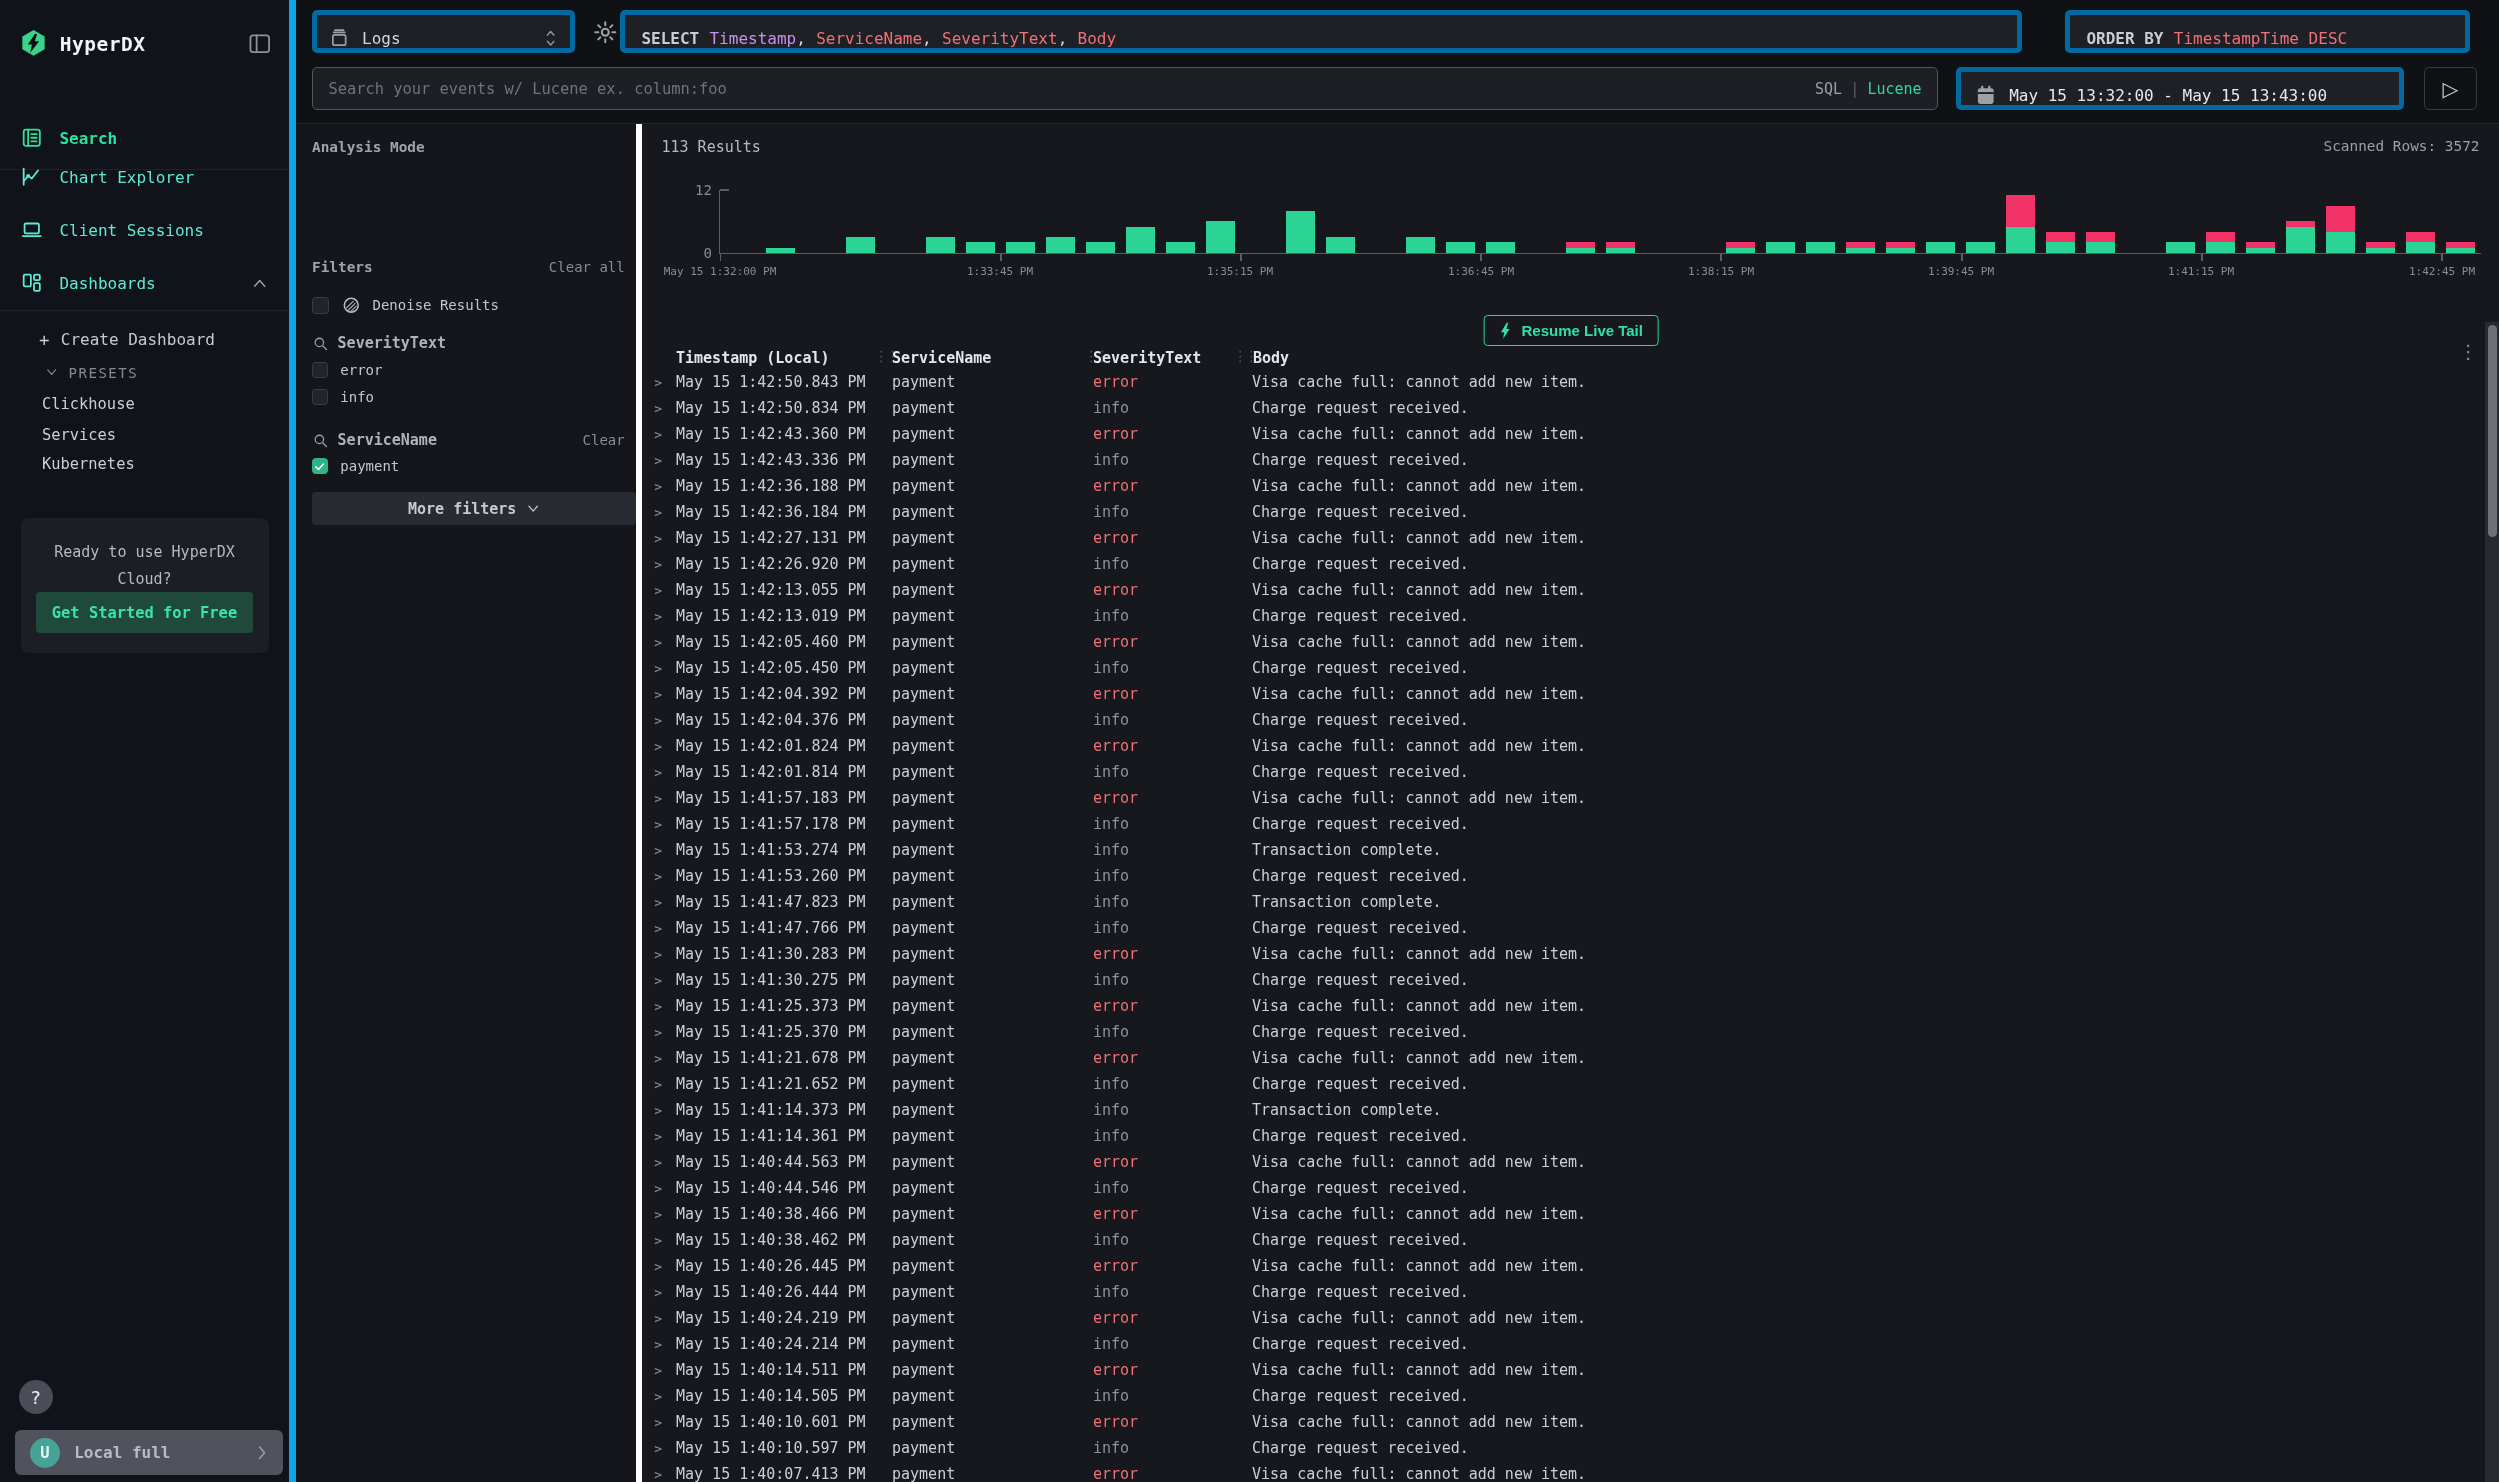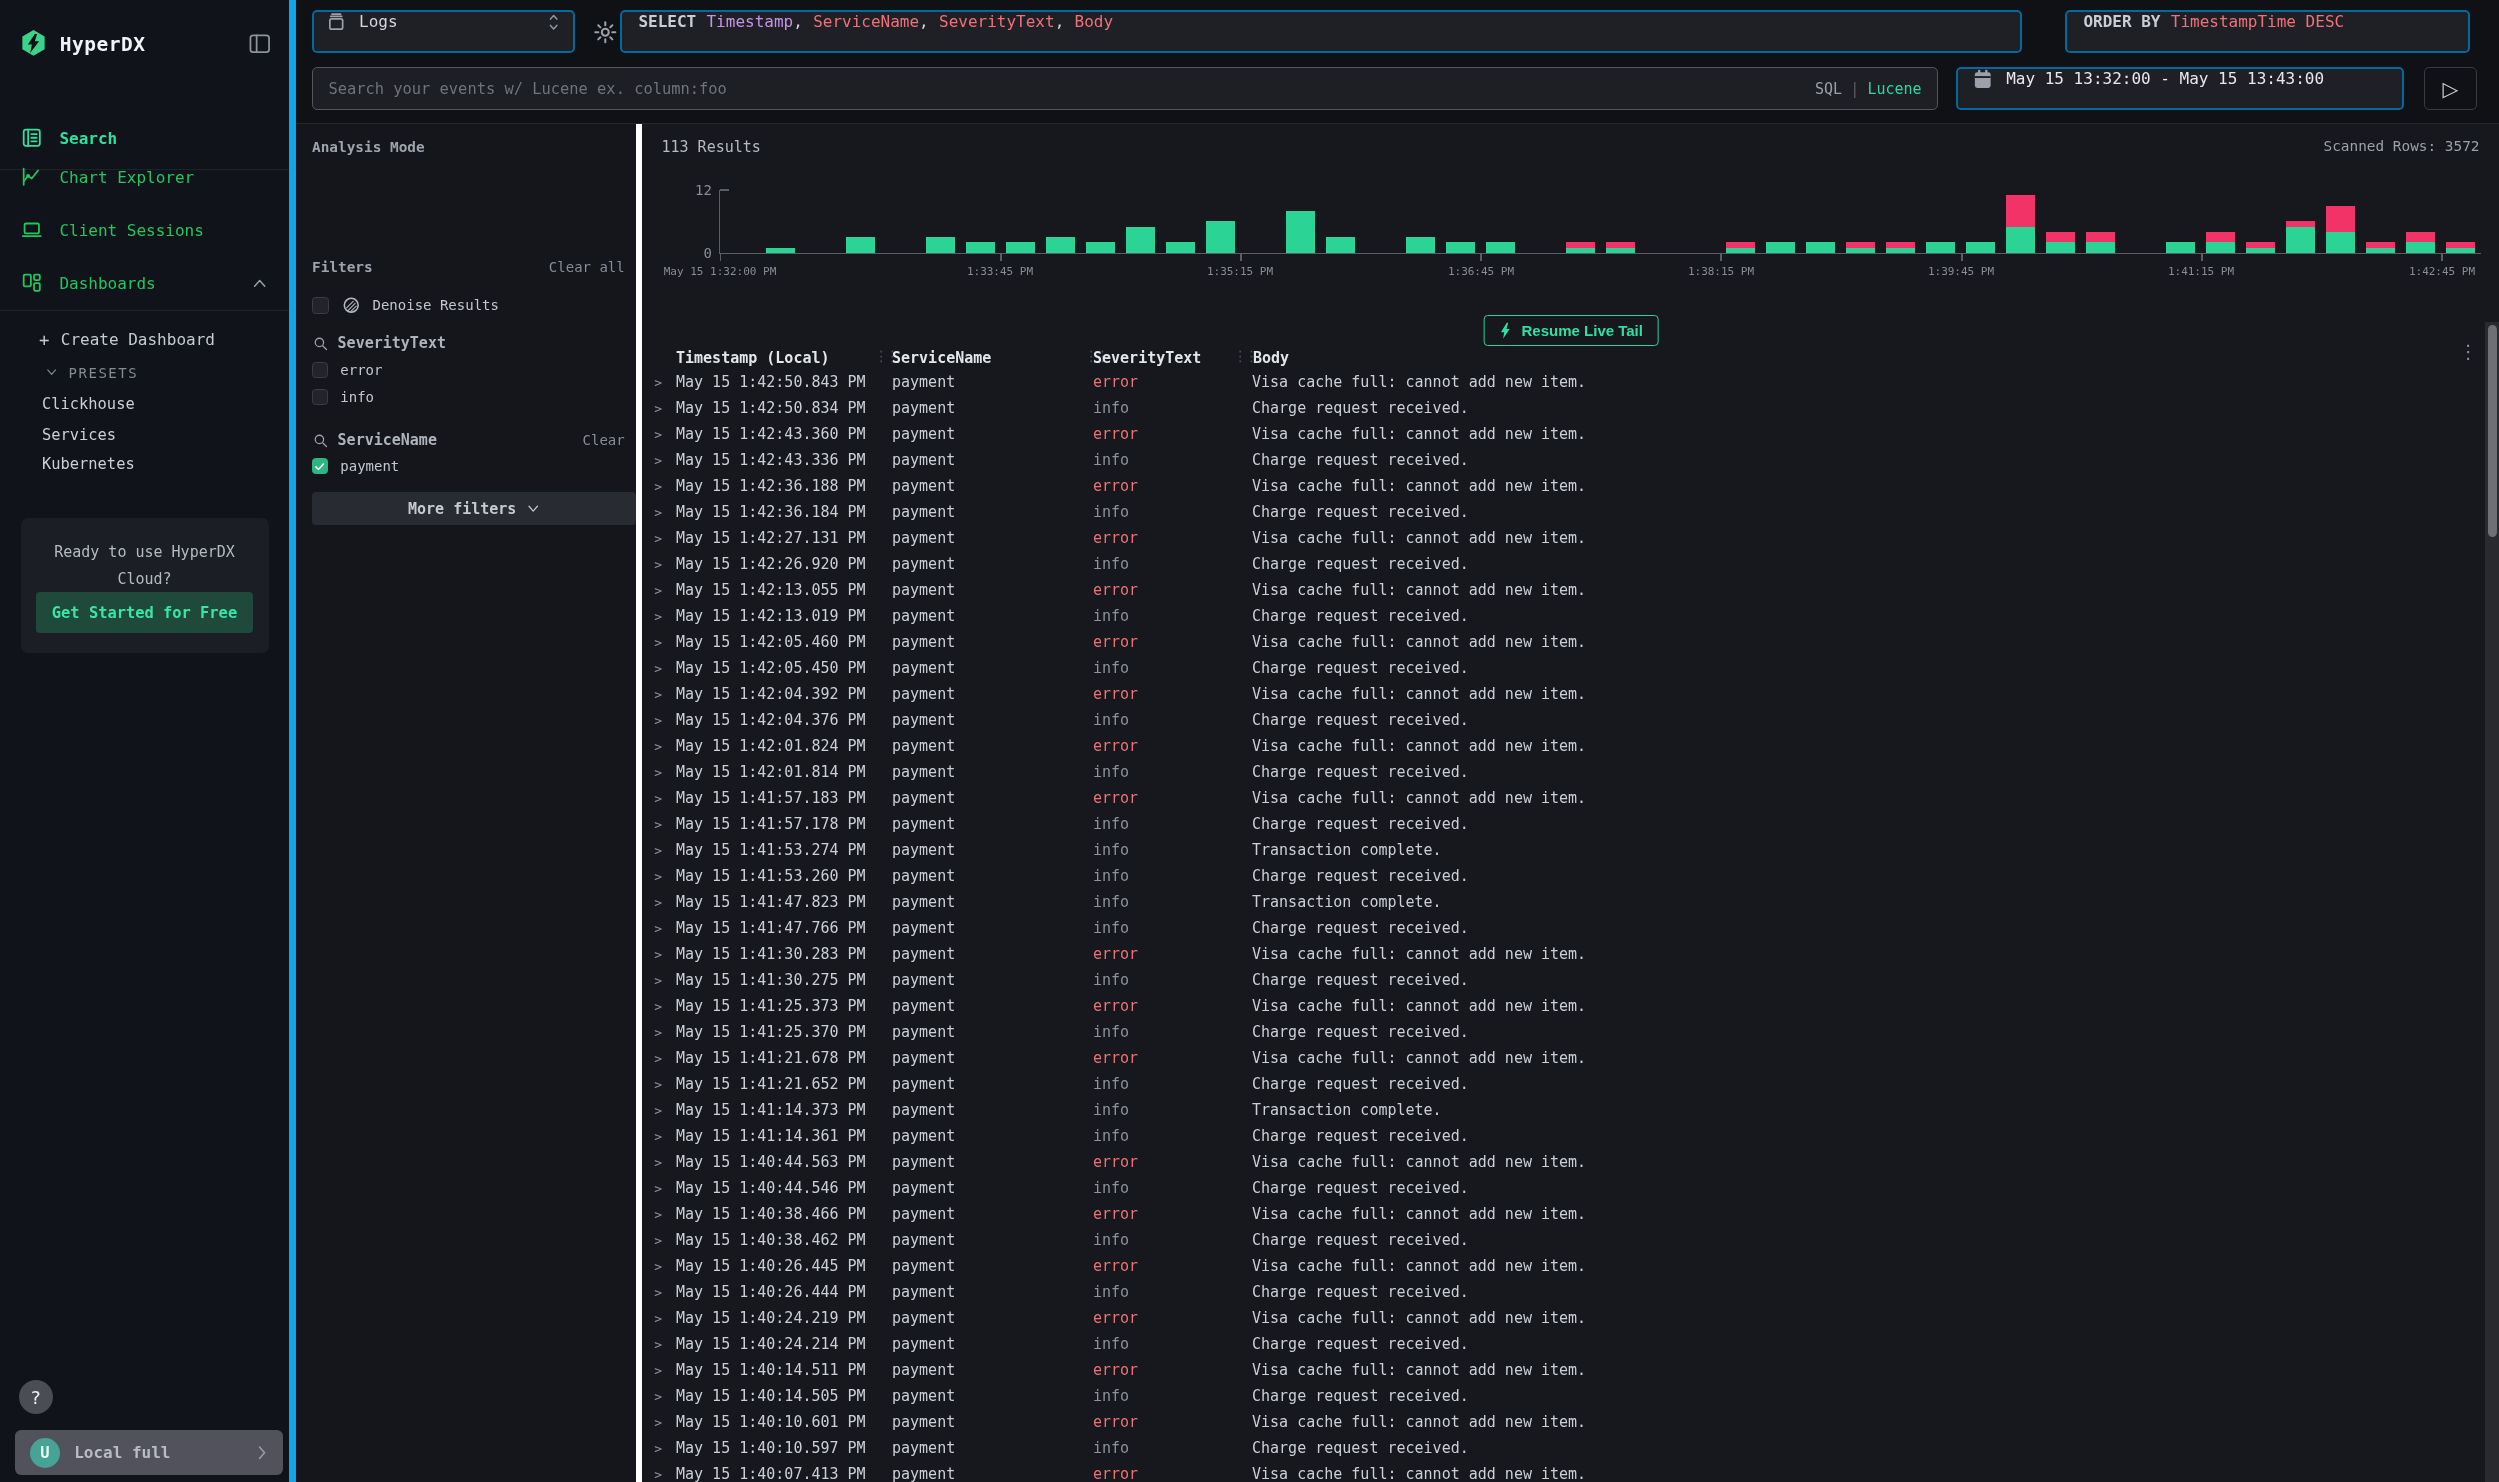--- a/index.html
+++ b/index.html
@@ -5,41 +5,41 @@
   * { box-sizing: border-box; margin: 0; padding: 0; }
   html, body { width: 2500px; height: 1482px; overflow: hidden; background: #0f1115; }
   body { font-family: "DejaVu Sans Mono", "Liberation Mono", monospace; color: #d3d6dc; }
   .page { position: relative; width: 2500px; height: 1482px; display: flex; }
 
   
   .sidebar { position: relative; width: 296px; min-width: 296px; height: 100%; background: #10131a; border-right: 7px solid #0ea5e9; }
   .logo-row { position: absolute; top: 23.6px; left: 19.5px; right: 18.5px; height: 41px; display: flex; align-items: center; }
   .brand { margin-left: 13.3px; font-size: 19.5px; font-weight: bold; color: #f2f4f7; letter-spacing: 0.5px; }
   .collapse-btn { margin-left: auto; cursor: pointer; display: flex; }
-  .side-item { position: absolute; left: 20.5px; right: 20.5px; height: 32px; display: flex; align-items: center; gap: 17.4px; font-size: 16px; color: #22c55e; cursor: pointer; }
+  .side-item { position: absolute; left: 20.5px; right: 20.5px; height: 32px; display: flex; align-items: center; gap: 17.4px; font-size: 16px; color: #5eead4; cursor: pointer; }
   .side-item svg { flex: 0 0 auto; }
   .side-item.active { color: #2ee0a0; font-weight: bold; }
   .side-divider { position: absolute; left: 0; right: 0; border-top: 1px solid #1f2228; }
   .side-sub { position: absolute; left: 39px; right: 20.5px; height: 31px; display: flex; align-items: center; gap: 11.3px; font-size: 16px; color: #c6cad1; cursor: pointer; }
   .plus-glyph { font-size: 17.4px; color: #c6cad1; }
   .presets-header { position: absolute; left: 45px; right: 20.5px; height: 27px; display: flex; align-items: center; gap: 10.3px; font-size: 14px; letter-spacing: 1.5px; color: #858b94; cursor: pointer; }
   .preset-item { position: absolute; left: 42px; right: 20.5px; height: 28px; display: flex; align-items: center; font-size: 15.4px; color: #ccd0d6; cursor: pointer; }
   .cloud-card { position: absolute; left: 20.5px; right: 20.5px; top: 518px; height: 135px; background: #1b1e25; border-radius: 7.2px; }
   .cloud-text { position: absolute; top: 20.5px; left: 10.3px; right: 10.3px; text-align: center; font-size: 15px; line-height: 27px; color: #b6bac2; }
   .cloud-cta { position: absolute; left: 15.4px; right: 15.4px; top: 74px; height: 41px; background: #1f4a3b; border-radius: 4.1px; display: flex; align-items: center; justify-content: center; font-size: 15.4px; font-weight: bold; color: #38e6a5; cursor: pointer; }
   .help-btn { position: absolute; left: 18.5px; top: 1380px; width: 34px; height: 34px; border-radius: 50%; background: #4a4c56; color: #eceef2; font-size: 18.5px; display: flex; align-items: center; justify-content: center; cursor: pointer; }
   .mode-pill { position: absolute; left: 15.4px; width: 268px; top: 1430px; height: 45px; background: #52525d; border-radius: 6.2px; display: flex; align-items: center; padding: 0 14.4px; gap: 14.4px; cursor: pointer; }
   .avatar { width: 30px; height: 30px; border-radius: 50%; background: #46a395; color: #eafaf4; font-size: 15.4px; font-weight: bold; display: flex; align-items: center; justify-content: center; }
   .mode-label { font-size: 16px; font-weight: bold; color: #b9bcc4; }
   .pill-chev { margin-left: auto; display: flex; }
 
   
   .main-col { position: relative; flex: 1; height: 100%; display: flex; flex-direction: column; }
   .topbar { position: relative; height: 124px; background: #0f1115; border-bottom: 1px solid #23262c; }
-  .box { background: #1e2025; border: 2px solid #0369a1; border-radius: 5.1px; display: flex; align-items: flex-start; }
+  .box { background: #1e2025; border: 5px solid #0369a1; border-radius: 5.1px; display: flex; align-items: flex-end; }
   .src-select { position: absolute; left: 16px; top: 10.3px; width: 263px; height: 43px; padding: 0 12.3px; cursor: pointer; }
   .src-label { margin-left: 12.3px; font-size: 16px; color: #d3d6dc; }
   .src-chevs { margin-left: auto; display: flex; }
   .gear-wrap { position: absolute; left: 295px; top: 10.3px; width: 28px; height: 43px; display: flex; align-items: center; justify-content: center; cursor: pointer; }
   .select-box { position: absolute; left: 324px; top: 10.3px; width: 1402px; height: 43px; padding: 0 16.4px; font-size: 16px; cursor: text; }
   .kw { font-weight: bold; color: #c9cdd4; margin-right: 10.3px; }
   .comma { color: #d3d6dc; margin-right: 10.3px; }
   .col-purple { color: #c792ea; }
   .col-salmon { color: #f07178; }
   .order-box { position: absolute; left: 1769px; top: 10.3px; width: 405px; height: 43px; padding: 0 16.4px; font-size: 16px; cursor: text; }

